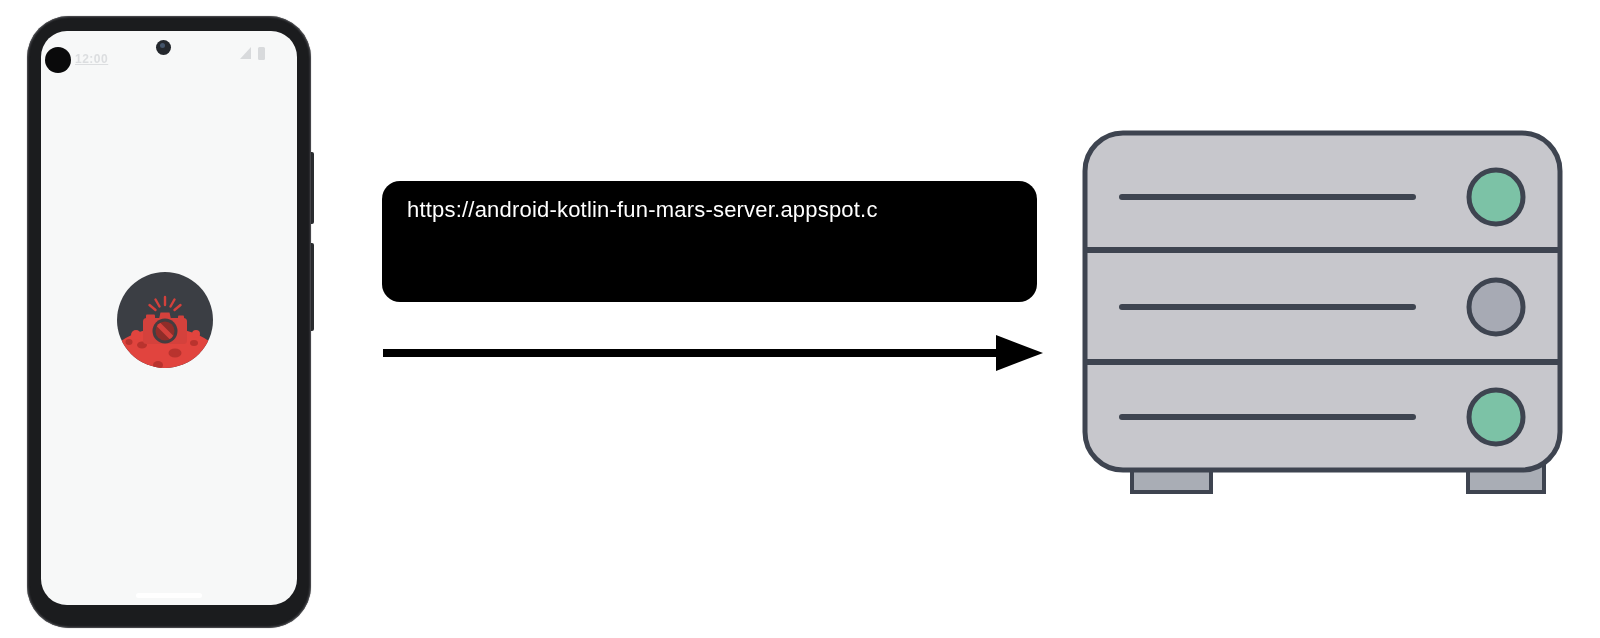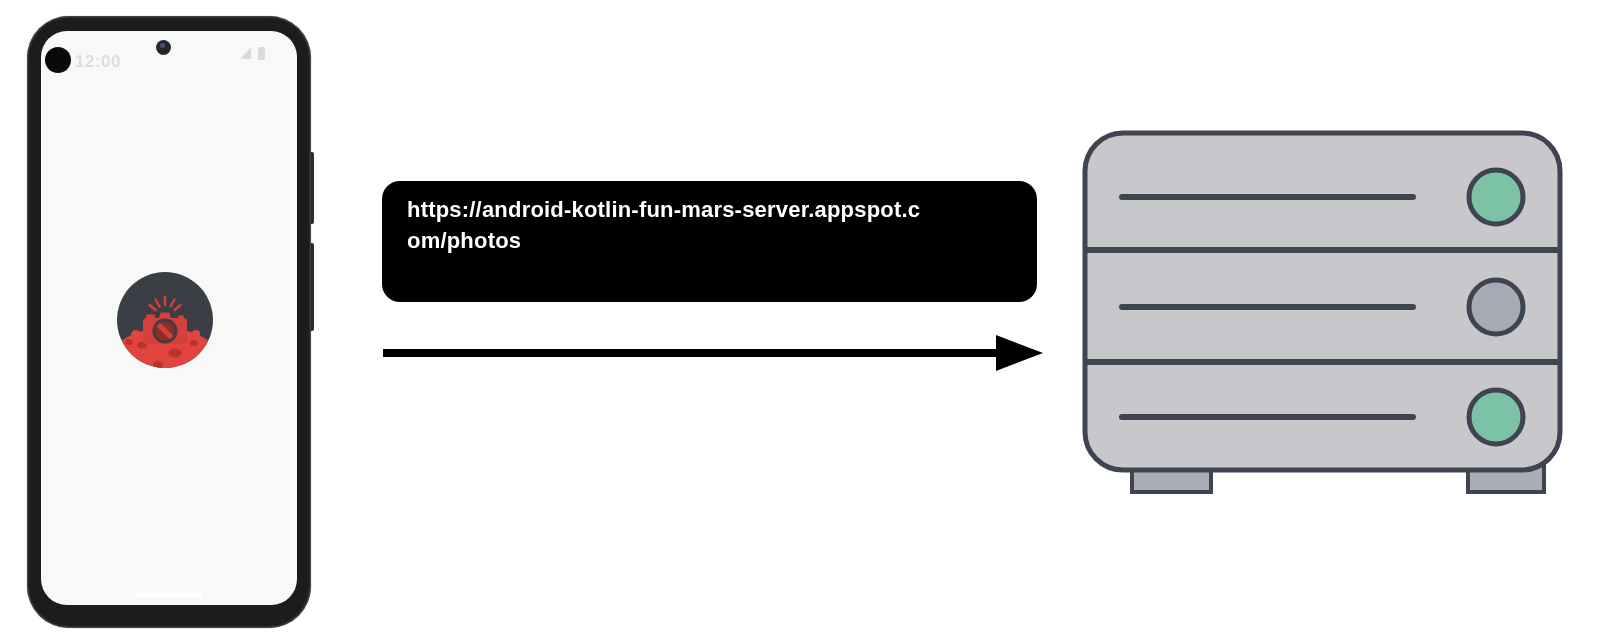--- a/index.html
+++ b/index.html
@@ -15,33 +15,33 @@
   .side-btn.volume{top:227px;height:88px;}
   .frame{
     position:absolute;inset:0;border-radius:42px;
     box-shadow:inset 0 0 2px 1px rgba(130,130,136,.55), 0 0 1px rgba(0,0,0,.6);
   }
   .screen{
     position:absolute;left:14px;top:15px;width:256px;height:574px;
     border-radius:26px;overflow:hidden;
   }
   .status-circle{position:absolute;left:4px;top:16px;width:26px;height:26px;border-radius:50%;background:#0a0a0b;}
-  .time{position:absolute;left:34px;top:21px;font-size:17px;font-weight:bold;color:#dcdee0;letter-spacing:.5px;}
+  .time{position:absolute;left:34px;top:21px;font-size:12px;font-weight:bold;color:#dcdee0;letter-spacing:.5px;text-decoration:underline;}
   .punch-hole{position:absolute;left:115px;top:9px;width:15px;height:15px;border-radius:50%;background:#24282d;}
   .punch-hole i{position:absolute;left:4px;top:3px;width:5px;height:5px;border-radius:50%;background:#4a5d75;opacity:.85;}
   .status-right{position:absolute;left:198px;top:14px;}
   .mars-icon{position:absolute;left:76px;top:241px;width:96px;height:96px;}
   .nav-handle{position:absolute;left:95px;top:562px;width:66px;height:5px;border-radius:3px;background:#ffffff;}
 
   
   .bubble{
     position:absolute;left:382px;top:181px;width:655px;height:121px;
     border-radius:18px;box-sizing:border-box;
     padding:13px 18px 0 25px;
-    font-size:22px;font-weight:bold;line-height:31px;letter-spacing:.2px;
+    font-size:22px;font-weight:normal;line-height:31px;letter-spacing:.2px;
   }
 
   
   .arrow{position:absolute;left:380px;top:330px;}
 
   
   .server{position:absolute;left:1080px;top:128px;}
 </style>
 </head>
 <body>
@@ -112,21 +112,20 @@
         </g>
       </g>
     </svg>
 
     <div class="nav-handle"></div>
   </div>
 </div>
 
 <div class="bubble" style="background: rgb(0, 0, 0); color: rgb(255, 255, 255);">
   <div>https://android-kotlin-fun-mars-server.appspot.c</div>
-  <div>om/photos</div>
 </div>
 
 <svg class="arrow" width="670" height="46" viewBox="0 0 670 46">
   <line x1="3" y1="23" x2="620" y2="23" stroke-width="8" style="stroke: rgb(0, 0, 0);"></line>
   <polygon points="616,5 616,41 663,23" style="fill: rgb(0, 0, 0);"></polygon>
 </svg>
 
 <svg class="server" width="490" height="375" viewBox="0 0 490 375">
   <rect x="52" y="330" width="79" height="34" stroke-width="4" style="fill: rgb(169, 173, 181); stroke: rgb(62, 68, 80);"></rect>
   <rect x="388" y="330" width="76" height="34" stroke-width="4" style="fill: rgb(169, 173, 181); stroke: rgb(62, 68, 80);"></rect>

